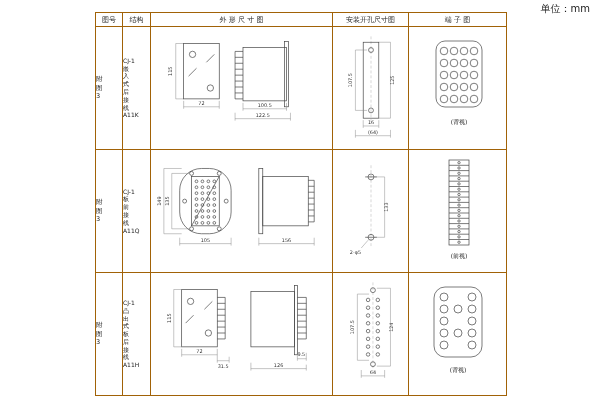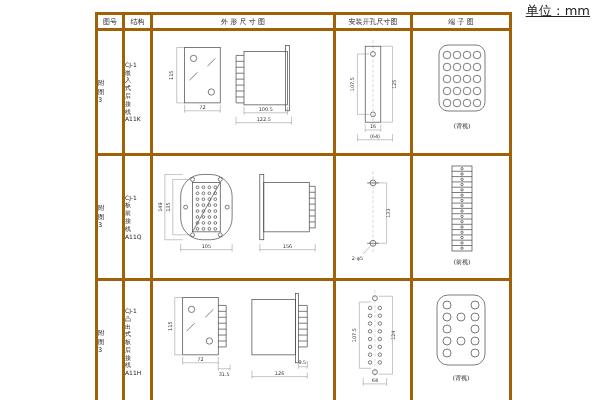--- a/index.html
+++ b/index.html
@@ -1,22 +1,22 @@
 <!DOCTYPE html>
 <html><head>
 <meta charset="utf-8">
 <style>
   html,body { margin:0; padding:0; background:#e8e8e8; }
   .page {
     position:relative; width:600px; height:400px; background:#ffffff;
     overflow:hidden; font-family:"DejaVu Sans", sans-serif; color:#222;
   }
-  .unit-label { position:absolute; top:2px; right:10px; font-size:13px; color:#222;text-decoration:underline; }
+  .unit-label { position:absolute; top:2px; right:10px; font-size:10px; color:#222; }
   table.spec { position:absolute; left:95px; top:12px; border-collapse:collapse; table-layout:fixed; }
-  table.spec td, table.spec th { border:3px solid #a16207; padding:0; vertical-align:middle; }
+  table.spec td, table.spec th { border:1px solid #a16207; padding:0; vertical-align:middle; }
   table.spec th { font-size:7px; font-weight:normal; height:13px; color:#222; }
   tr.body { height:123px; }
   .vtext  { white-space:pre-line; font-size:6.5px; line-height:1.35; }
   .struct { white-space:pre-line; font-size:6px;   line-height:1.3; }
   svg { display:block; margin:0 auto; }
   .shape, .shape * { stroke:#444; fill:none; stroke-width:0.7; }
   .dimline, .dimline * { stroke:#888; fill:none; stroke-width:0.5; }
   .cl { stroke:#999; stroke-width:0.4; stroke-dasharray:3 2; fill:none; }
   text.dt { font-size:5px; fill:#333; stroke:none; text-anchor:middle; font-family:"DejaVu Sans", sans-serif; }
   text.vl { font-size:6px; fill:#222; stroke:none; text-anchor:middle; font-family:"DejaVu Sans", sans-serif; }

